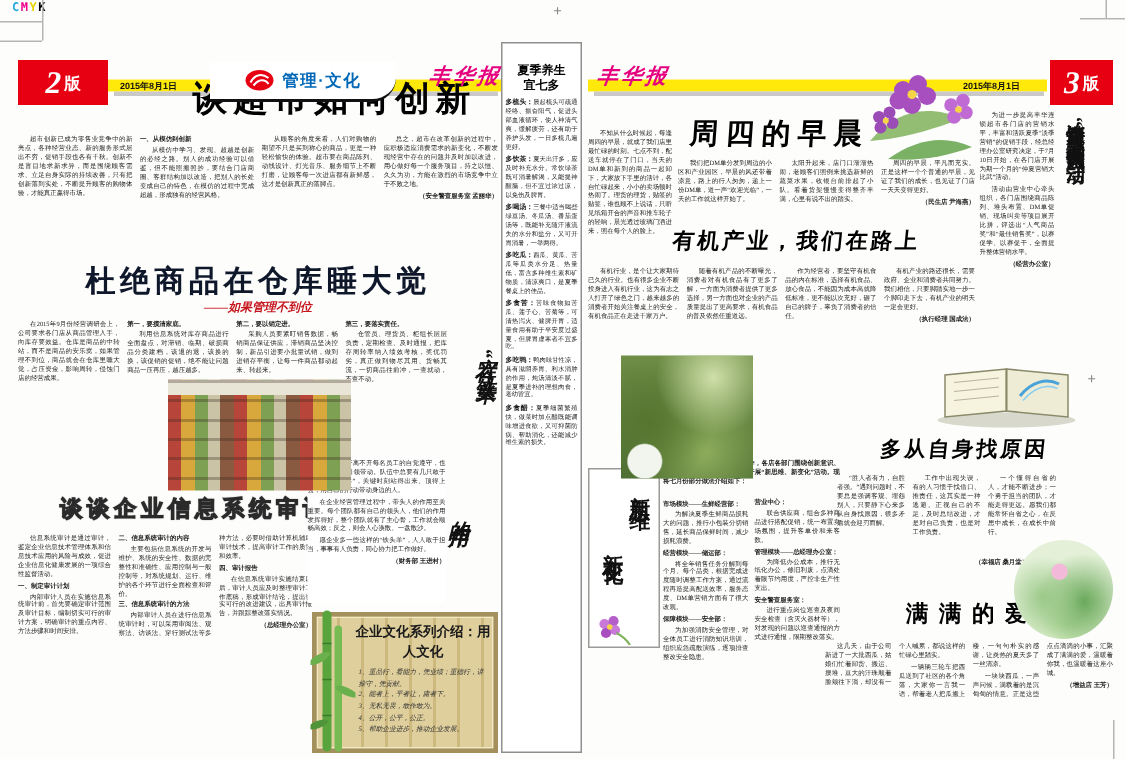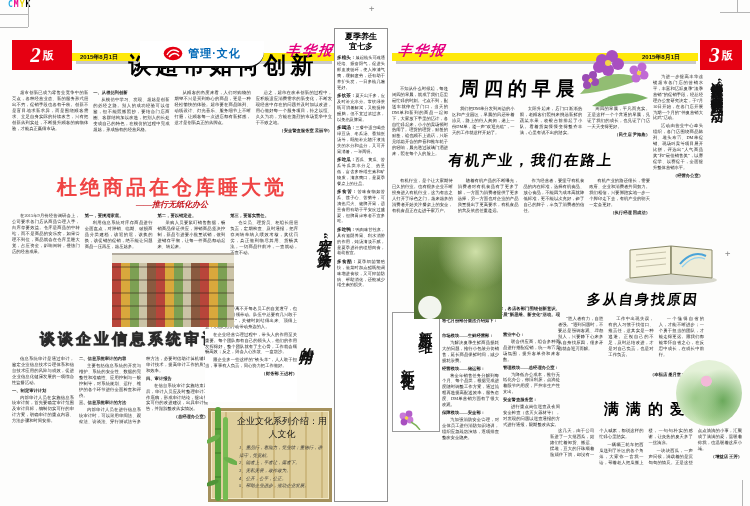--- a/index.html
+++ b/index.html
@@ -46,21 +46,21 @@
   .photo-lotus{border-radius:50%;background:
      radial-gradient(circle at 46% 32%,#f3b9d8 0 9%,rgba(0,0,0,0) 10%),
      radial-gradient(circle at 30% 58%,#9cc98a,rgba(0,0,0,0) 46%),
      radial-gradient(circle at 70% 62%,#69a85a,rgba(0,0,0,0) 52%),
      radial-gradient(circle at 55% 85%,#bfe0a8,rgba(0,0,0,0) 50%),
      #e4f1d8;}
   .bambox{background:
      repeating-linear-gradient(90deg,#dfcf9d 0 14px,#cdb87e 14px 16px),#dfcf9d;
      border:3px solid #a4905c;box-shadow:inset 0 0 0 1px #f2e9c8;}
   .health{border:1px solid #8f8f8f;background:#fff;padding:2px 2px;}
-  .health .ht{font-weight:bold;font-size:8px;text-align:center;line-height:1.25;margin:1px 0 3px;}
+  .health .ht{font-weight:bold;font-size:8px;text-align:center;line-height:1.25;margin:11px 0 3px;}
   .health .ih{font-weight:bold;font-size:4.6px;display:inline;}
   .health p{margin:0 0 2.5px;font-size:4.2px;line-height:1.38;text-align:justify;color:#1c1c1c;}
   .outline-title{color:#fff;-webkit-text-stroke:0.7px #2a2a2a;text-shadow:0 0 1px #444;}
 </style>
 </head>
 <body>
 
 <div class="canvas">
 
   <div class="cmyk">
@@ -105,22 +105,22 @@
   <div class="abs hl" style="left:115px;top:50px;width:216px;font-size:23px;letter-spacing:4px">谈超市如何创新</div>
   <div class="abs tiny c4" style="left:12px;top:90px;width:320px;height:80px">
     <p>超市创新已成为零售业竞争中的新亮点，各种经营业态、新的服务形式层出不穷，促销手段也各有千秋。创新不是盲目地求新求异，而是围绕顾客需求、立足自身实际的持续改善，只有把创新落到实处，不断提升顾客的购物体验，才能真正赢得市场。</p>
     <p class="sh">一、从模仿到创新</p>
     <p>从模仿中学习、发现、超越是创新的必经之路。别人的成功经验可以借鉴，但不能照搬照抄，要结合门店商圈、客群结构加以改造，把别人的长处变成自己的特色，在模仿的过程中完成超越，形成独有的经营风格。</p>
     <p>从顾客的角度来看，人们对购物的期望不只是买到称心的商品，更是一种轻松愉快的体验。超市要在商品陈列、动线设计、灯光音乐、服务细节上不断打磨，让顾客每一次进店都有新鲜感，这才是创新真正的落脚点。</p>
     <p>总之，超市在改革创新的过程中，应积极适应消费需求的新变化，不断发现经营中存在的问题并及时加以改进，用心做好每一个服务项目，持之以恒、久久为功，方能在激烈的市场竞争中立于不败之地。</p>
     <p class="byline">（安全警查服务室 孟丽华）</p>
   </div>
 
-  <div class="abs hl" style="left:12px;top:174px;width:320px;font-size:20px;letter-spacing:3px;color:#ef4444">杜绝商品在仓库睡大觉</div>
-  <div class="abs hl" style="left:12px;top:199px;width:320px;font-size:8px;color:#c5161d;font-style:italic">——推行无纸化办公</div>
+  <div class="abs hl" style="left:12px;top:174px;width:320px;font-size:20px;letter-spacing:3px;color:#0f172a">杜绝商品在仓库睡大觉</div>
+  <div class="abs hl" style="left:12px;top:199px;width:320px;font-size:8px;color:#c5161d;font-style:italic">——如果管理不到位</div>
   <div class="abs tiny c4" style="left:12px;top:213px;width:286px;height:114px">
     <p>在2015年9月份经营调研会上，公司要求各门店从商品管理入手，向库存要效益。仓库是商品的中转站，而不是商品的安乐窝，如果管理不到位，商品就会在仓库里睡大觉，占压资金，影响周转，侵蚀门店的经营成果。</p>
     <p class="sh">第一，要摸清家底。</p>
     <p>利用信息系统对库存商品进行全面盘点，对滞销、临期、破损商品分类建档，该退的退，该换的换，该促销的促销，绝不能让问题商品一压再压，越压越多。</p>
     <p class="sh">第二，要以销定进。</p>
     <p>采购人员要紧盯销售数据，畅销商品保证供应，滞销商品坚决控制，新品引进要小批量试销，做到进销存平衡，让每一件商品都动起来、转起来。</p>
     <p class="sh">第三，要落实责任。</p>
     <p>仓管员、理货员、柜组长层层负责，定期检查、及时通报，把库存周转率纳入绩效考核，奖优罚劣，真正做到物尽其用、货畅其流，一切商品往前冲，一查就动，不查不动。</p>
   </div>
   <div class="abs photo-market" style="left:112px;top:253px;width:122px;height:74px;z-index:3"></div>
@@ -144,21 +144,21 @@
     <p class="sh">二、信息系统审计的内容</p>
     <p>主要包括信息系统的开发与维护、系统的安全性、数据的完整性和准确性、应用控制与一般控制等，对系统规划、运行、维护的各个环节进行全面检查和评价。</p>
     <p class="sh">三、信息系统审计的方法</p>
     <p>内部审计人员在进行信息系统审计时，可以采用审阅法、观察法、访谈法、穿行测试法等多种方法，必要时借助计算机辅助审计技术，提高审计工作的质量和效率。</p>
     <p class="sh">四、审计报告</p>
     <p>在信息系统审计实施结束以后，审计人员应及时整理审计工作底稿，形成审计结论，提出切实可行的改进建议，出具审计报告，并跟踪整改落实情况。</p>
     <p class="byline">（总经理办公室）</p>
   </div>
 
   <div class="abs bambox" style="left:208px;top:408px;width:118px;height:88px;z-index:3">
-    <div style="margin:4px 2px 3px 26px;font-weight:normal;font-size:9px;color:#1a1a1a;text-align:center">企业文化系列介绍：用人文化</div>
+    <div style="margin:4px 2px 3px 26px;font-weight:bold;font-size:9px;color:#1a1a1a;text-align:center">企业文化系列介绍：用人文化</div>
     <div style="margin-left:28px;margin-right:4px;font-size:4.5px;line-height:1.7;font-style:italic;color:#333">
       <div>1、重品行，看能力，凭业绩；重德行，讲操守，凭贡献。</div>
       <div>2、能者上，平者让，庸者下。</div>
       <div>3、无私无畏，敢作敢为。</div>
       <div>4、公开，公平，公正。</div>
       <div>5、帮助企业进步，推动企业发展。</div>
     </div>
     <svg class="abs" style="left:-4px;top:-6px" width="30" height="98" viewBox="0 0 30 98">
       <rect x="8" y="2" width="6" height="94" rx="3" fill="#5aa43e"></rect>
       <rect x="16" y="12" width="5" height="84" rx="2.5" fill="#77bb52"></rect>

